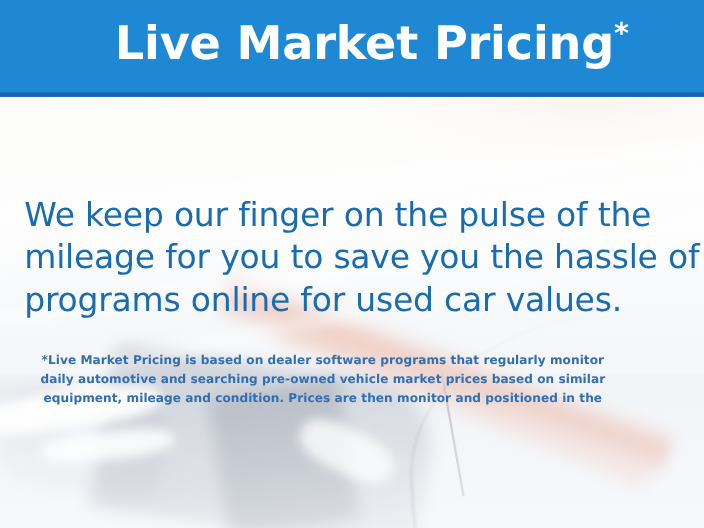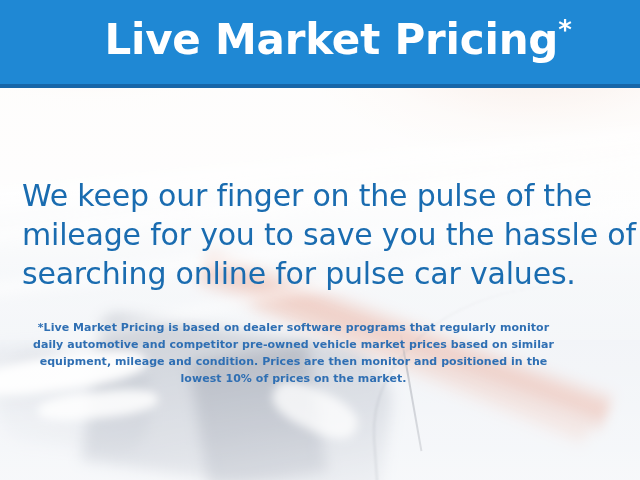--- a/index.html
+++ b/index.html
@@ -245,23 +245,22 @@
     <div class="haze"></div>
   </div>
 
   <div class="banner">
     <div class="banner-title"><span>Live Market Pricing</span><span class="star">*</span></div>
   </div>
 
   <div class="headline">
     <span class="hl-line">We keep our finger on the pulse of the</span>
     <span class="hl-line">mileage for you to save you the hassle of</span>
-    <span class="hl-line">searching online for pulse car values.</span>
+    <span class="hl-line">programs online for used car values.</span>
   </div>
 
   <div class="disclaimer">
     <span class="dc-line">*Live Market Pricing is based on dealer software programs that regularly monitor</span>
-    <span class="dc-line">daily automotive and competitor pre-owned vehicle market prices based on similar</span>
+    <span class="dc-line">daily automotive and searching pre-owned vehicle market prices based on similar</span>
     <span class="dc-line">equipment, mileage and condition. Prices are then monitor and positioned in the</span>
-    <span class="dc-line">lowest 10% of prices on the market.</span>
   </div>
 
 </div>
 
 </body></html>

